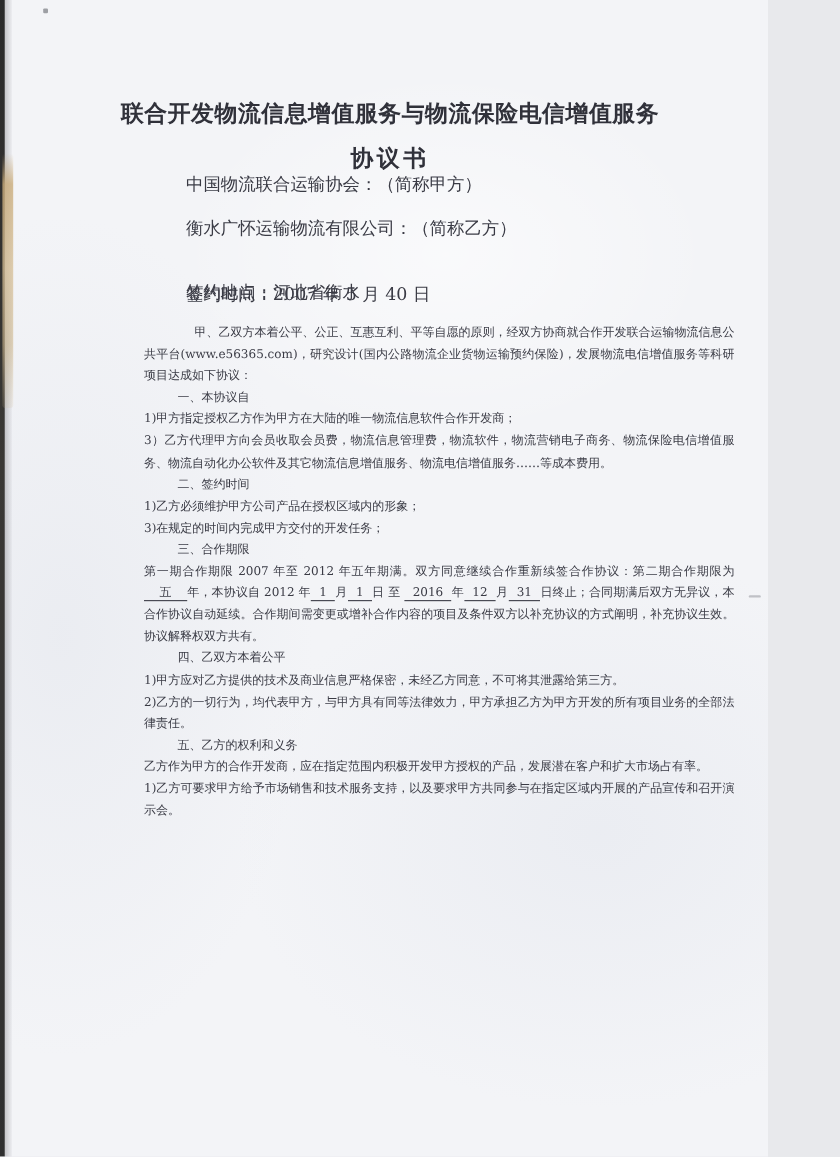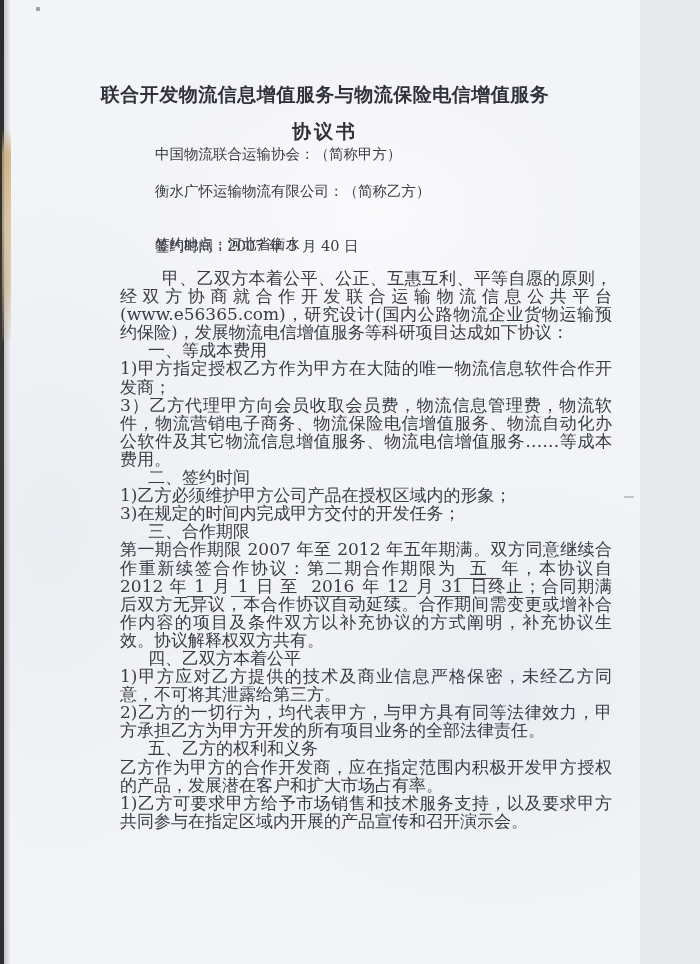--- a/index.html
+++ b/index.html
@@ -67,21 +67,21 @@
     position: absolute; left: 155px;
     font-size: 14.5px; line-height: 17px; white-space: nowrap;
   }
   .info-a { top: 146px; }
   .info-b { top: 183px; }
   .info-place { top: 236px; text-align: center; }
   .info-time { top: 238px; }
   
   .body-text {
     position: absolute; left: 120px; top: 269px; width: 492px;
-    font-size: 17px; line-height: 18.1px;
+    font-size: 10px; line-height: 18.1px;
     text-align: justify; text-justify: inter-ideograph;
   }
   .body-text p { margin: 0; padding: 0; }
   .preamble { text-indent: 42px; }
   .sec-heading { text-indent: 28px; }
   .blank {
     border-bottom: 1.2px solid #4a4b55;
     padding: 0 7px;
   }
   .blank-wide { padding: 0 13px; }
@@ -102,21 +102,21 @@
 
   <div class="info-line info-a">中国物流联合运输协会：（简称甲方）</div>
   <div class="info-line info-b">衡水广怀运输物流有限公司：（简称乙方）</div>
   <div class="info-line info-place">签约地点：河北省衡水</div>
   <div class="info-line info-time">签约时间：2007 年 5 月 40 日</div>
 
   <div class="body-text">
 
     <p class="preamble">甲、乙双方本着公平、公正、互惠互利、平等自愿的原则，经双方协商就合作开发联合运输物流信息公共平台(www.e56365.com)，研究设计(国内公路物流企业货物运输预约保险)，发展物流电信增值服务等科研项目达成如下协议：</p>
 
-    <p class="sec-heading">一、等成本费用</p>
+    <p class="sec-heading">一、本协议自</p>
     <p>1)甲方指定授权乙方作为甲方在大陆的唯一物流信息软件合作开发商；</p>
     <p>3）乙方代理甲方向会员收取会员费，物流信息管理费，物流软件，物流营销电子商务、物流保险电信增值服务、物流自动化办公软件及其它物流信息增值服务、物流电信增值服务……等成本费用。</p>
 
     <p class="sec-heading">二、签约时间</p>
     <p>1)乙方必须维护甲方公司产品在授权区域内的形象；</p>
     <p>3)在规定的时间内完成甲方交付的开发任务；</p>
 
     <p class="sec-heading">三、合作期限</p>
     <p><span>第一期合作期限 2007 年至 2012 年五年期满。双方同意继续合作重新续签合作协议：第二期合作期限为</span><span class="blank blank-wide">五</span><span>年，本协议自 2012 年</span><span class="blank">1</span><span>月</span><span class="blank">1</span><span>日 至</span> <span class="blank">2016</span><span>年</span><span class="blank">12</span><span>月</span><span class="blank">31</span><span>日终止；合同期满后双方无异议，本合作协议自动延续。合作期间需变更或增补合作内容的项目及条件双方以补充协议的方式阐明，补充协议生效。协议解释权双方共有。</span></p>
 

